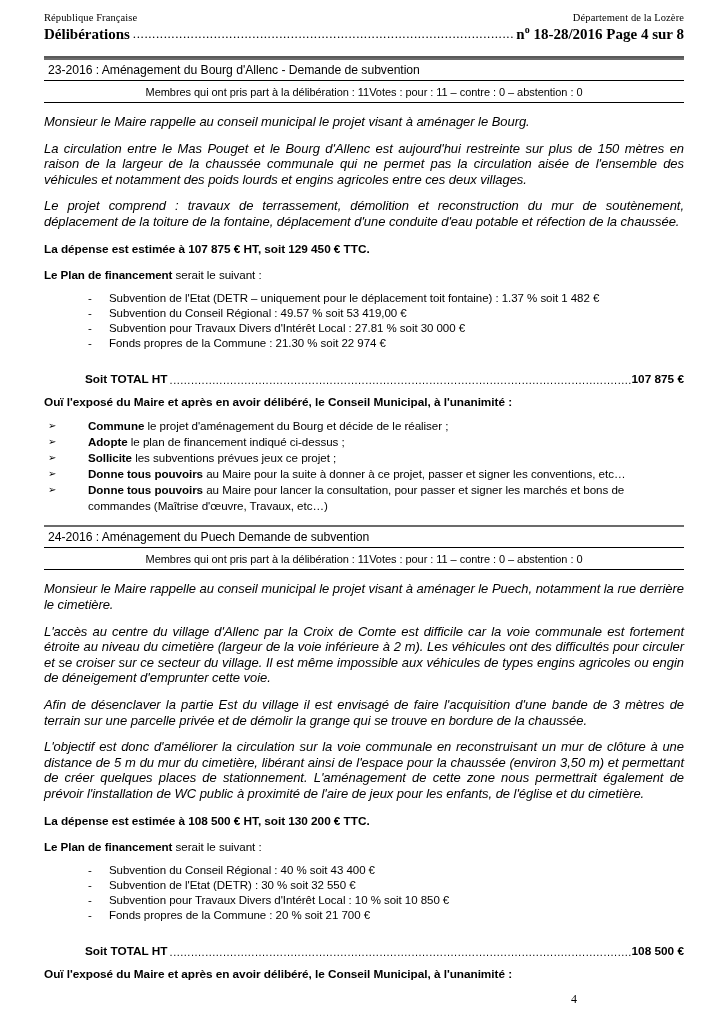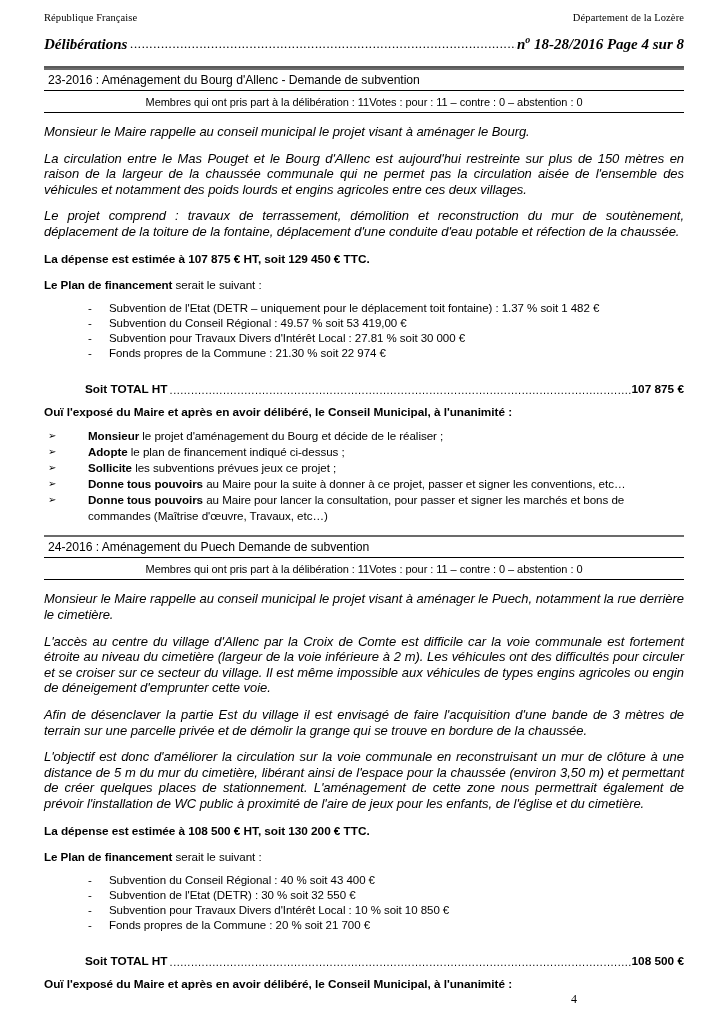--- a/index.html
+++ b/index.html
@@ -39,23 +39,22 @@
     justify-content: space-between;
     align-items: baseline;
     font-size: 10.5px;
     letter-spacing: 0.1px;
   }
   .hdr-row2 {
     display: flex;
     align-items: baseline;
     font-size: 15px;
     font-weight: bold;
-    margin-top: 11px;
+    margin-top: 1px;
     white-space: nowrap;
-    font-style: italic;
   }
   .hdr-left-big { flex: 0 0 auto; }
   .hdr-leader {
     flex: 1 1 auto;
     overflow: hidden;
     white-space: nowrap;
     font-weight: normal;
     font-size: 13px;
     letter-spacing: 0.6px;
     margin: 0 1px 0 3px;
@@ -261,21 +260,21 @@
 
       <div class="total-line">
         <span class="lbl">Soit TOTAL HT</span>
         <span class="leader">.....................................................................................................................................................................</span>
         <span class="amt">107 875 €</span>
       </div>
 
       <p class="oui-line">Ouï l'exposé du Maire et après en avoir délibéré, le Conseil Municipal, à l'unanimité :</p>
 
       <ul class="arrow-list">
-        <li><span class="arrow">➢</span><b>Monsieur</b><span> le projet d'aménagement du Bourg et décide de le réaliser ;</span></li>
+        <li><span class="arrow">➢</span><b>Commune</b><span> le projet d'aménagement du Bourg et décide de le réaliser ;</span></li>
         <li><span class="arrow">➢</span><b>Adopte</b><span> le plan de financement indiqué ci-dessus ;</span></li>
         <li><span class="arrow">➢</span><b>Sollicite</b><span> les subventions prévues jeux ce projet ;</span></li>
         <li><span class="arrow">➢</span><b>Donne tous pouvoirs</b><span> au Maire pour la suite à donner à ce projet, passer et signer les conventions, etc…</span></li>
         <li><span class="arrow">➢</span><b>Donne tous pouvoirs</b><span> au Maire pour lancer la consultation, pour passer et signer les marchés et bons de commandes (Maîtrise d'œuvre, Travaux, etc…)</span></li>
       </ul>
     </div>
 
     <div class="section-gap"></div>
 
     <div class="section-block">

